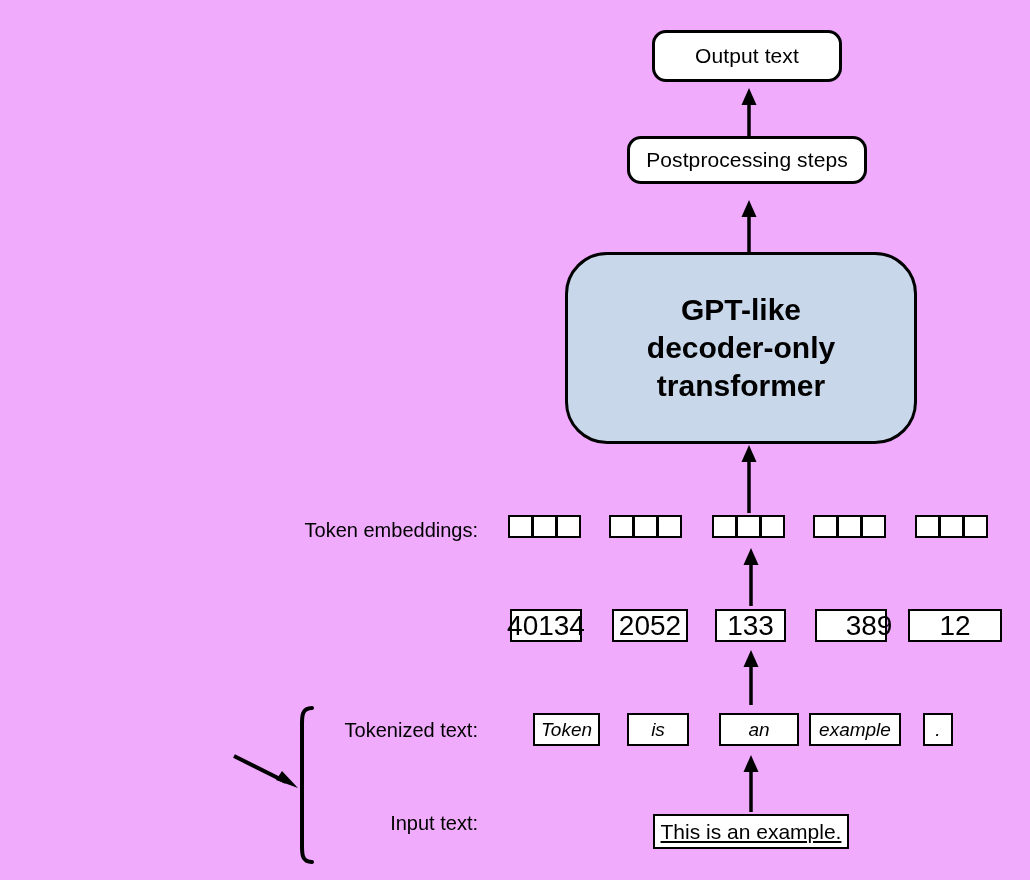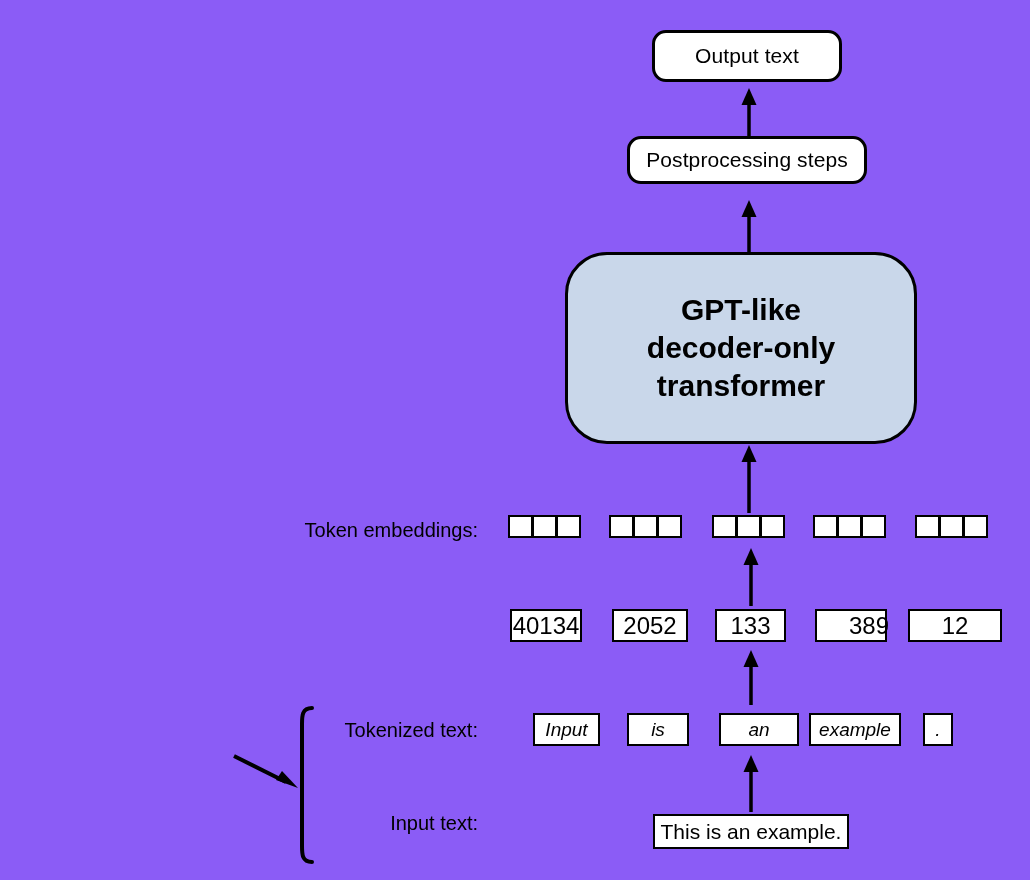--- a/index.html
+++ b/index.html
@@ -8,21 +8,21 @@
     background: #ffffff;
   }
   body {
     font-family: "Liberation Sans", sans-serif;
     color: #000000;
   }
   #canvas {
     position: relative;
     width: 1030px;
     height: 880px;
-    background: #8b5cf6;
+    background: #f0abfc;
     overflow: hidden;
   }
 
   
   .node {
     position: absolute;
     box-sizing: border-box;
     display: flex;
     align-items: center;
     justify-content: center;
@@ -43,21 +43,21 @@
     line-height: 1.27;
   }
   .label {
     position: absolute;
     font-size: 20px;
     white-space: nowrap;
     text-align: right;
   }
   .idbox {
     border-width: 2.5px;
-    font-size: 24px;
+    font-size: 28px;
   }
   .tokbox {
     border-width: 2.5px;
     font-size: 19px;
     font-style: italic;
   }
   .inputbox {
     border-width: 2.5px;
     font-size: 21px;
   }
@@ -181,21 +181,21 @@
   <div class="arrow" style="left:740px; top:650px;">
     <svg width="22" height="55" viewBox="0 0 22 55">
       <line x1="11" y1="55" x2="11" y2="14" stroke="#000" stroke-width="3.5"></line>
       <polygon points="11,0 3.5,17 18.5,17" fill="#000"></polygon>
     </svg>
   </div>
 
   <div class="label" style="left:178px; top:719px; width:300px;">Tokenized text:</div>
 
   <div class="node tokbox" style="left:533px; top:713px; width:67px; height:33px;">
-    <span>Input</span>
+    <span>Token</span>
   </div>
   <div class="node tokbox" style="left:627px; top:713px; width:62px; height:33px;">
     <span>is</span>
   </div>
   <div class="node tokbox" style="left:719px; top:713px; width:80px; height:33px;">
     <span>an</span>
   </div>
   <div class="node tokbox" style="left:809px; top:713px; width:92px; height:33px;">
     <span>example</span>
   </div>
@@ -205,21 +205,21 @@
 
   <div class="arrow" style="left:740px; top:755px;">
     <svg width="22" height="57" viewBox="0 0 22 57">
       <line x1="11" y1="57" x2="11" y2="14" stroke="#000" stroke-width="3.5"></line>
       <polygon points="11,0 3.5,17 18.5,17" fill="#000"></polygon>
     </svg>
   </div>
 
   <div class="label" style="left:178px; top:812px; width:300px;">Input text:</div>
 
-  <div class="node inputbox" style="left:653px; top:814px; width:196px; height:35px;">
+  <div class="node inputbox" style="left:653px; top:814px; width:196px; height:35px;text-decoration:underline;">
     <span>This is an example.</span>
   </div>
 
 
   <div class="arrow" style="left:232px; top:752px;">
     <svg width="72" height="42" viewBox="0 0 72 42">
       <line x1="2" y1="4" x2="54" y2="30" stroke="#000" stroke-width="4"></line>
       <polygon points="66,36 44,28 50,19" fill="#000"></polygon>
     </svg>
   </div>

